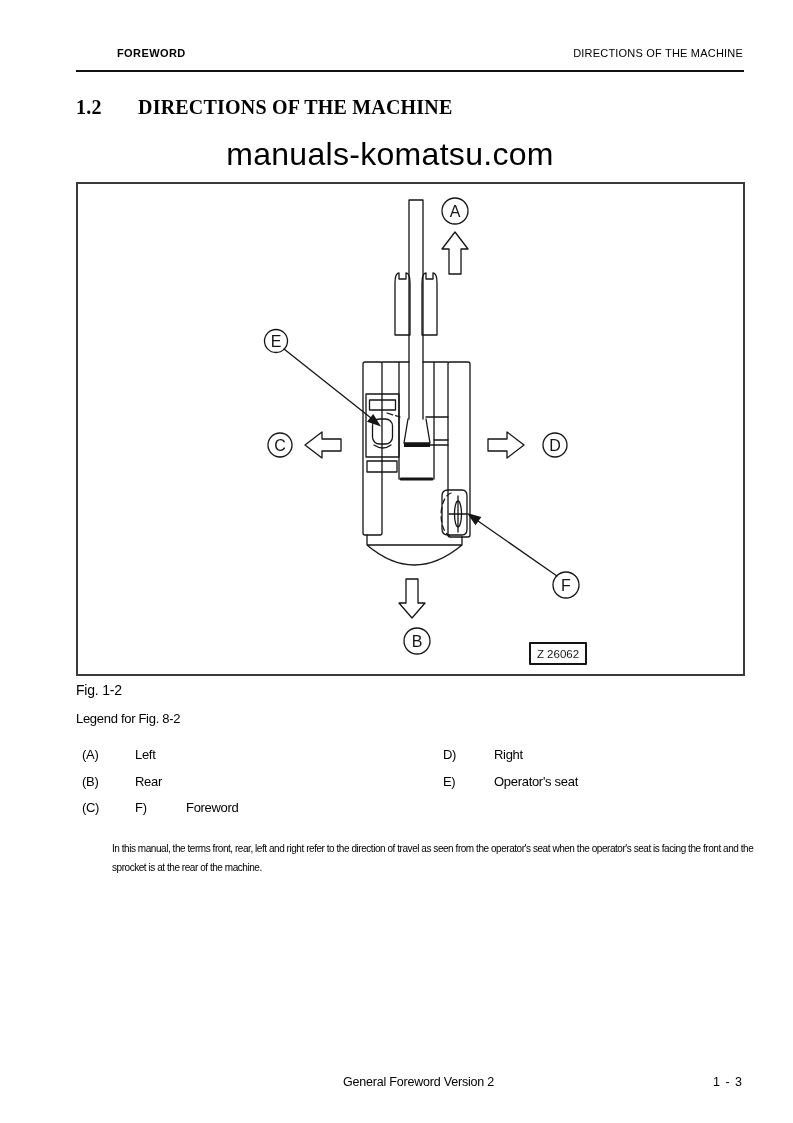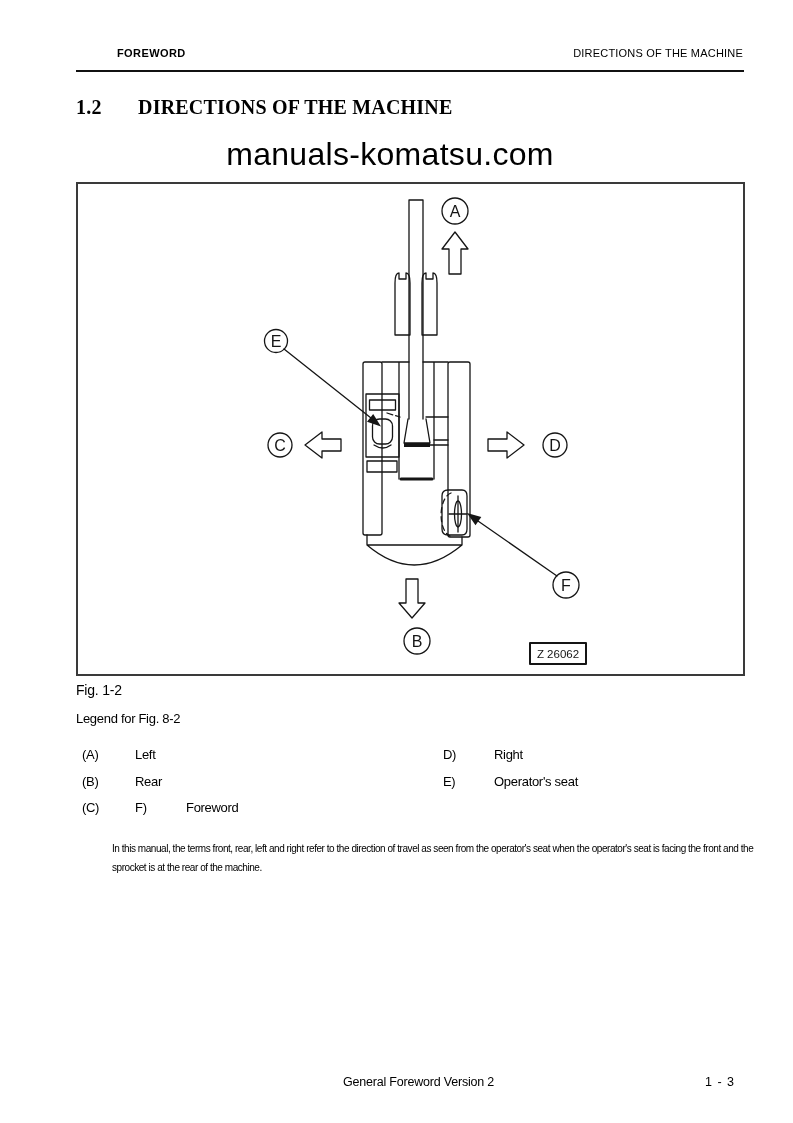--- a/index.html
+++ b/index.html
@@ -35,21 +35,21 @@
   .lkey  { margin-left:6px; width:53px; }
   .lval1 { width:308px; }
   .lkey2 { width:51px; }
 
   .body-text {
     position:absolute; left:76px; top:839px; width:672px;
     font-size:10px; line-height:19px; letter-spacing:-.45px;margin-left:36px;
   }
 
   .ftr-center { position:absolute; left:0; width:793px; top:1075px; text-align:center; font-size:12.5px; letter-spacing:-.2px;padding-left:44px; }
-  .ftr-page   { position:absolute; right:58px; top:1075px; font-size:12.5px; letter-spacing:1px; }
+  .ftr-page   { position:absolute; right:50px; top:1075px; font-size:12.5px; letter-spacing:1px; }
 </style>
 </head>
 <body>
 
 <div class="page">
 
   <div class="hdr-left">FOREWORD</div>
   <div class="hdr-right">DIRECTIONS OF THE MACHINE</div>
   <div class="hdr-rule"></div>
 

